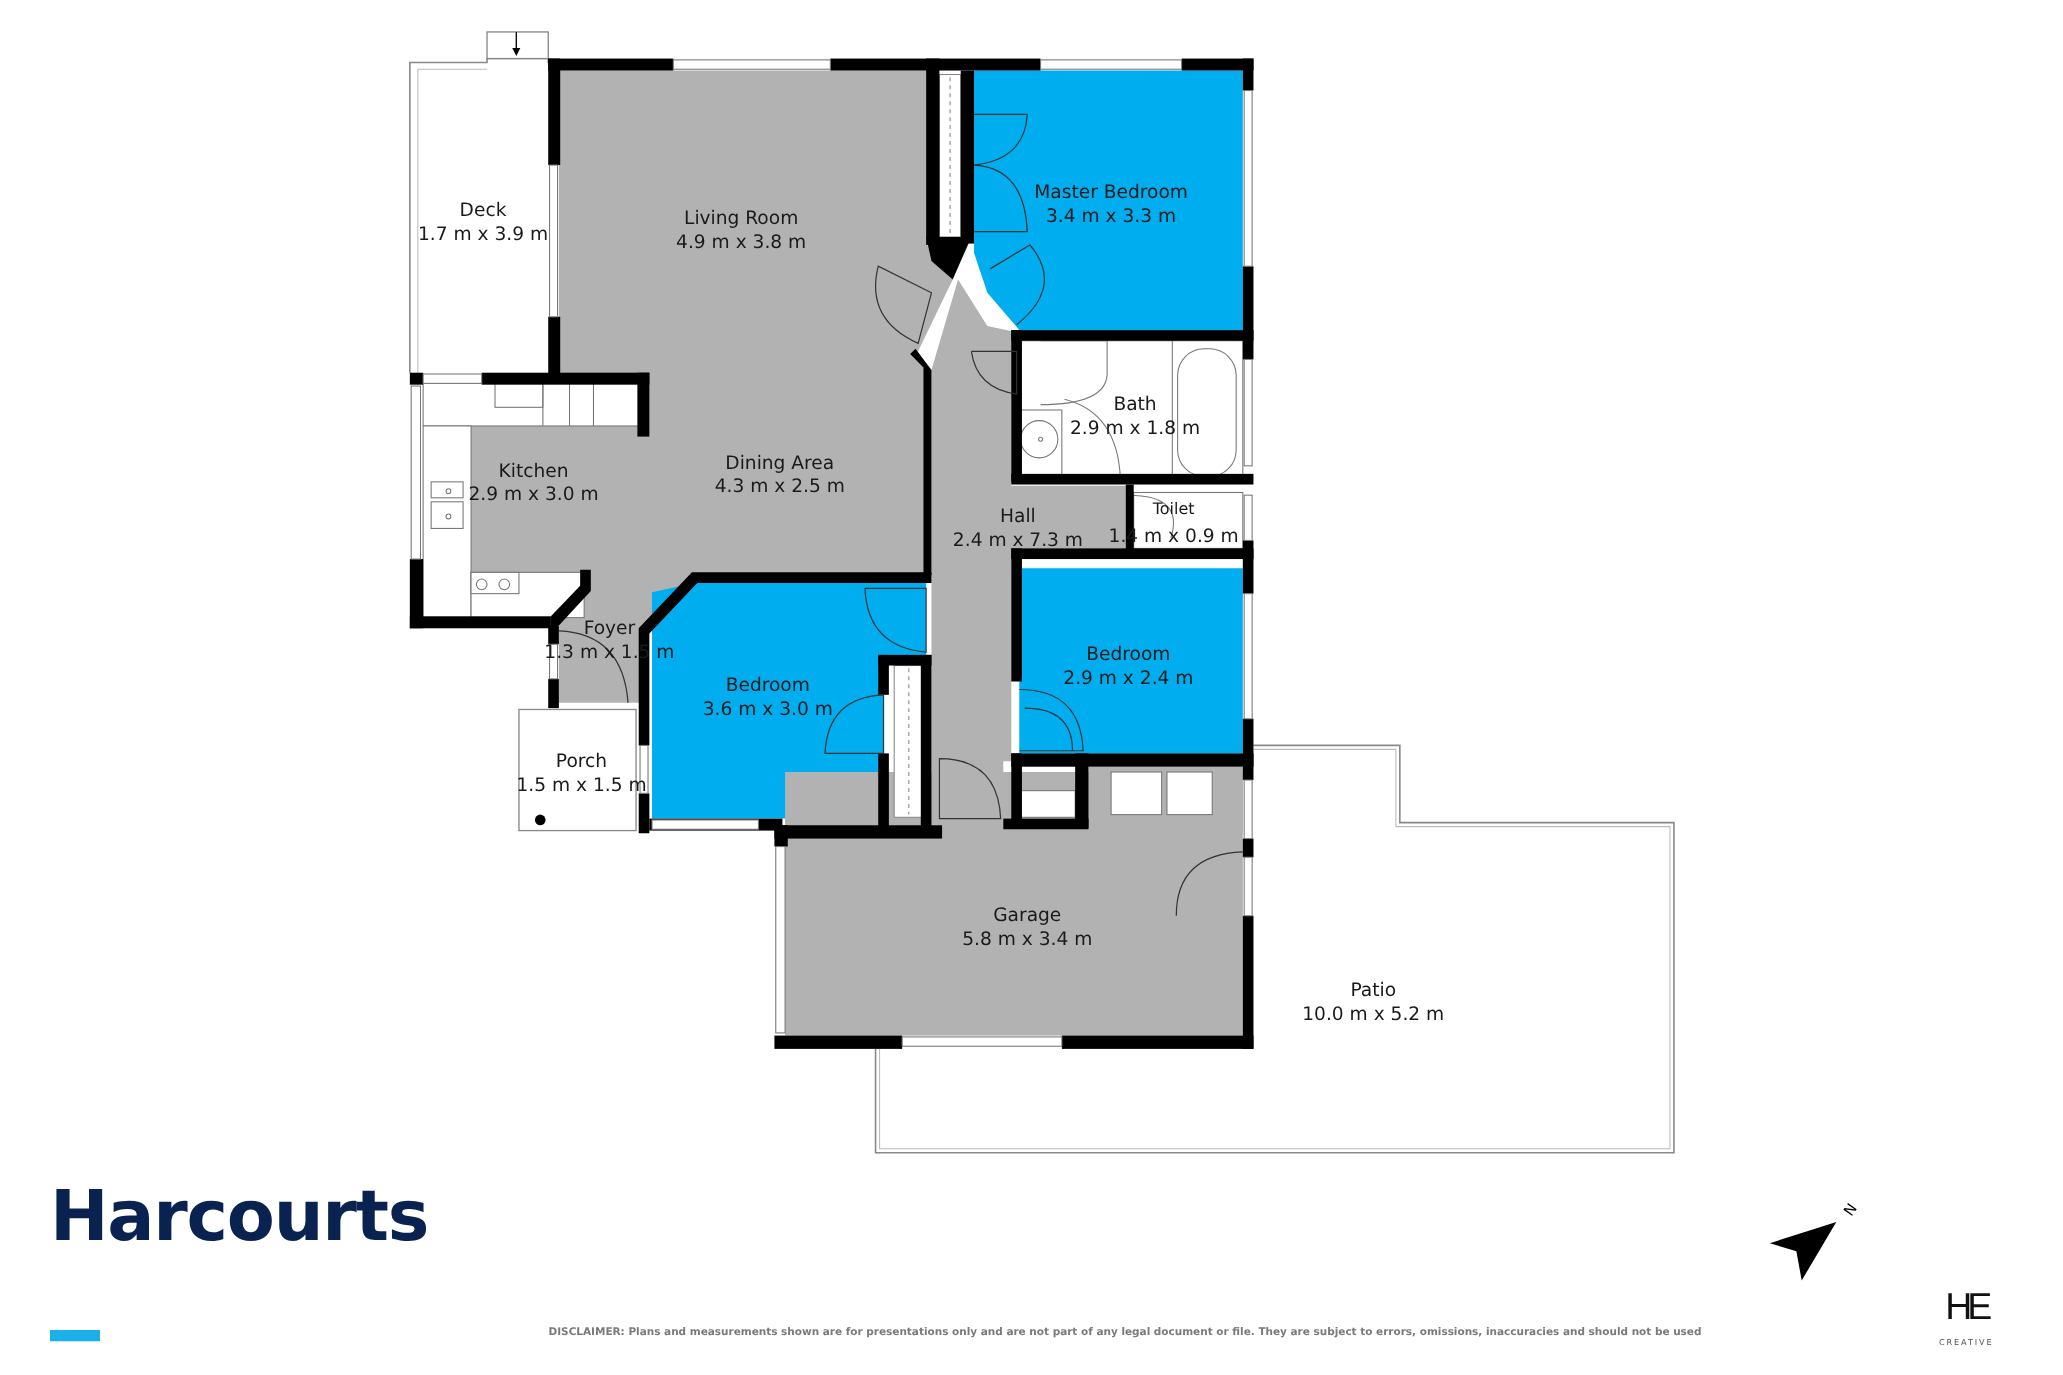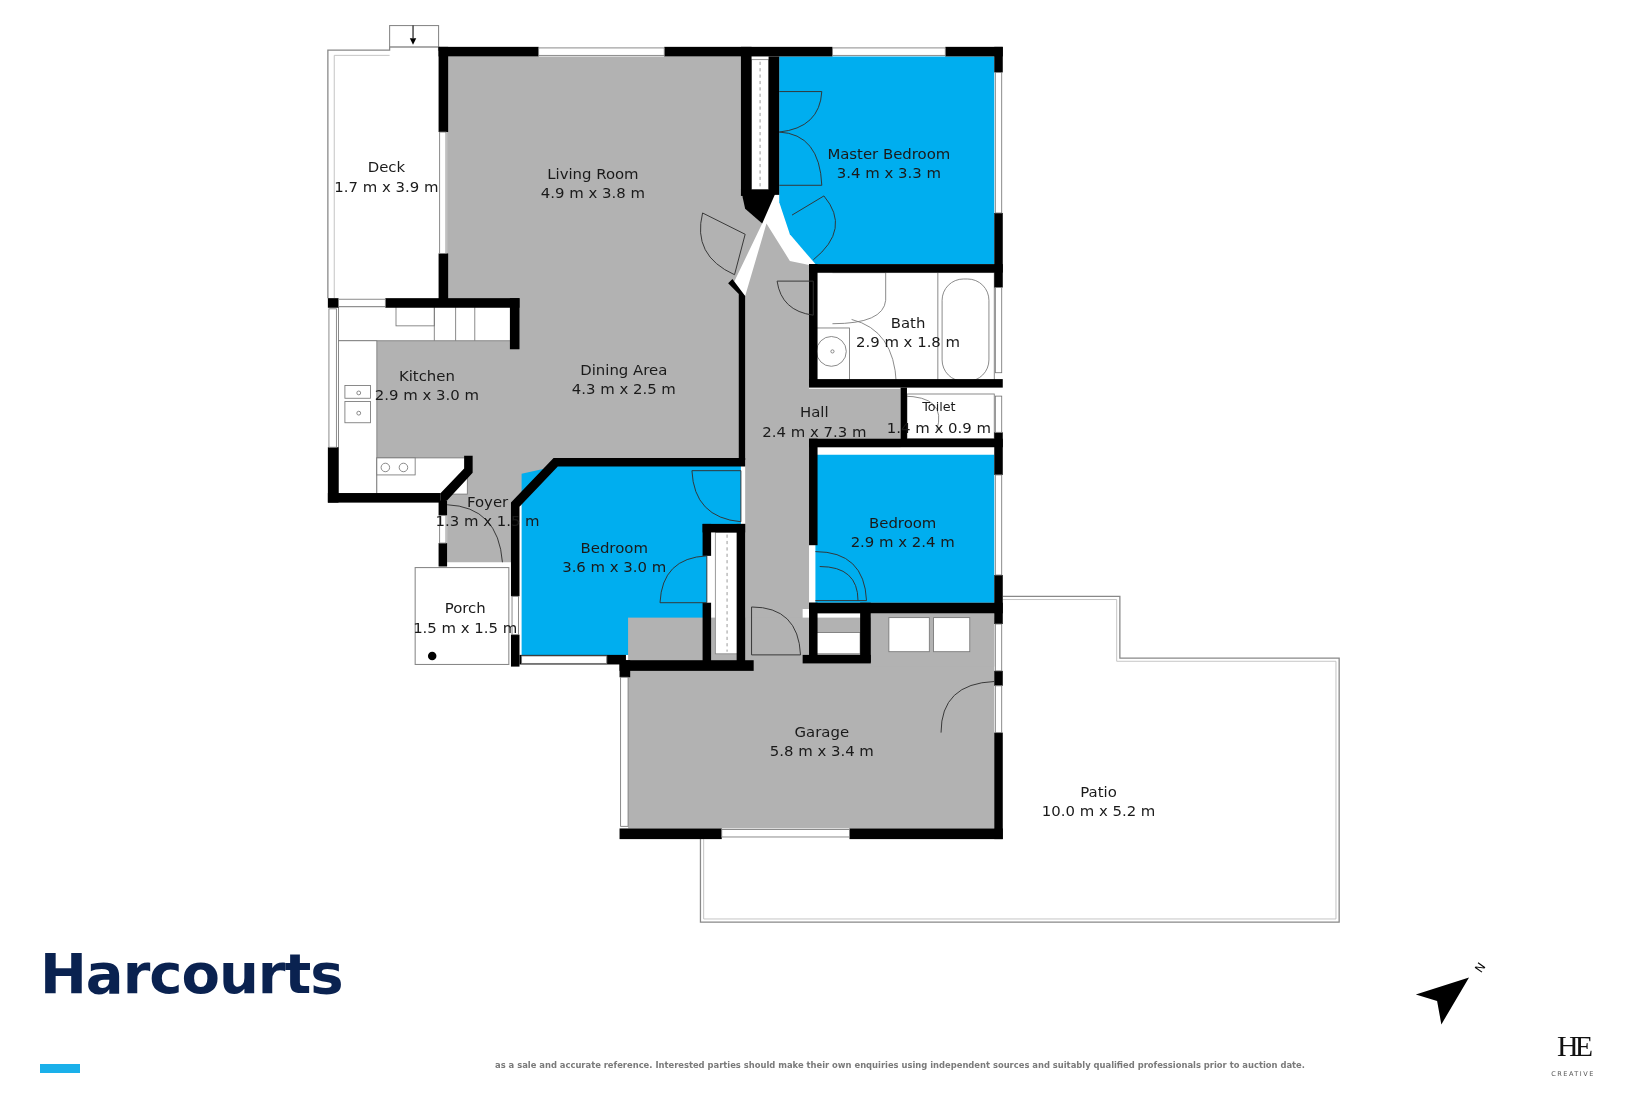--- a/index.html
+++ b/index.html
@@ -4,21 +4,21 @@
 <style>
   html, body { margin:0; padding:0; background:#ffffff; }
   body { width:1650px; height:1100px; position:relative; overflow:hidden; font-family:"DejaVu Sans", sans-serif; }
   #plan { position:absolute; left:0; top:0; width:1650px; height:1100px; }
   .room-label { font-family:"DejaVu Sans", sans-serif; font-size:14px; fill:#1a1a1a; text-anchor:middle; }
   .room-label.small { font-size:12px; }
   .disclaimer { position:absolute; left:420px; top:1060px; width:960px; text-align:center; font-family:"DejaVu Sans", sans-serif; font-weight:bold; font-size:8.4px; line-height:11px; color:#7a7a7a; }
   .logo { position:absolute; left:40px; top:944px; font-family:"DejaVu Sans", sans-serif; font-weight:bold; font-size:56px; letter-spacing:-1px; line-height:60px; }
   .logo-bar { position:absolute; left:40px; top:1064px; width:40px; height:9px; }
   .he-logo { position:absolute; left:1548px; top:1030px; width:50px; text-align:center; }
-  .he-mark { font-family:Liberation Serif, serif; font-size:30px; line-height:32px; color:#111; font-weight:300; letter-spacing:-4px; }
+  .he-mark { font-family:Liberation Sans, sans-serif; font-size:30px; line-height:32px; color:#111; font-weight:300; letter-spacing:-4px; }
   .he-sub { font-family:"DejaVu Sans", sans-serif; font-size:6.5px; letter-spacing:1.5px; color:#555; margin-top:8px; }
 </style>
 </head>
 <body>
 
 <svg id="plan" viewBox="0 0 1550 1033" preserveAspectRatio="none" xmlns="http://www.w3.org/2000/svg">
 
   <g>
     <polyline points="942,560 1052,560 1052,618 1258,618 1258,866 658,866 658,788" fill="none" stroke="#888" stroke-width="1.2"></polyline>
     <polyline points="942,563 1049,563 1049,621 1255,621 1255,863 661,863 661,788" fill="none" stroke="#bbb" stroke-width="0.8"></polyline>
@@ -215,19 +215,19 @@
   <g>
     <polygon points="1330,934 1380,918 1354,962 1350,940" fill="#000"></polygon>
     <text x="1388" y="916" font-family="DejaVu Sans, sans-serif" font-size="11" fill="#000" transform="rotate(-55 1388 912)">N</text>
   </g>
 </svg>
 
 <div class="logo" style="color:#0a2250;">Harcourts</div>
 <div class="logo-bar" style="background:#1ab0ea;"></div>
 
 <div class="disclaimer">
-  <div>as a sale and accurate reference. Interested parties should make their own enquiries using independent sources and suitably qualified professionals prior to auction date.</div>
+  <div>DISCLAIMER: Plans and measurements shown are for presentations only and are not part of any legal document or file. They are subject to errors, omissions, inaccuracies and should not be used</div>
 </div>
 
 <div class="he-logo">
   <div class="he-mark">HE</div>
   <div class="he-sub">CREATIVE</div>
 </div>
 
 </body></html>

